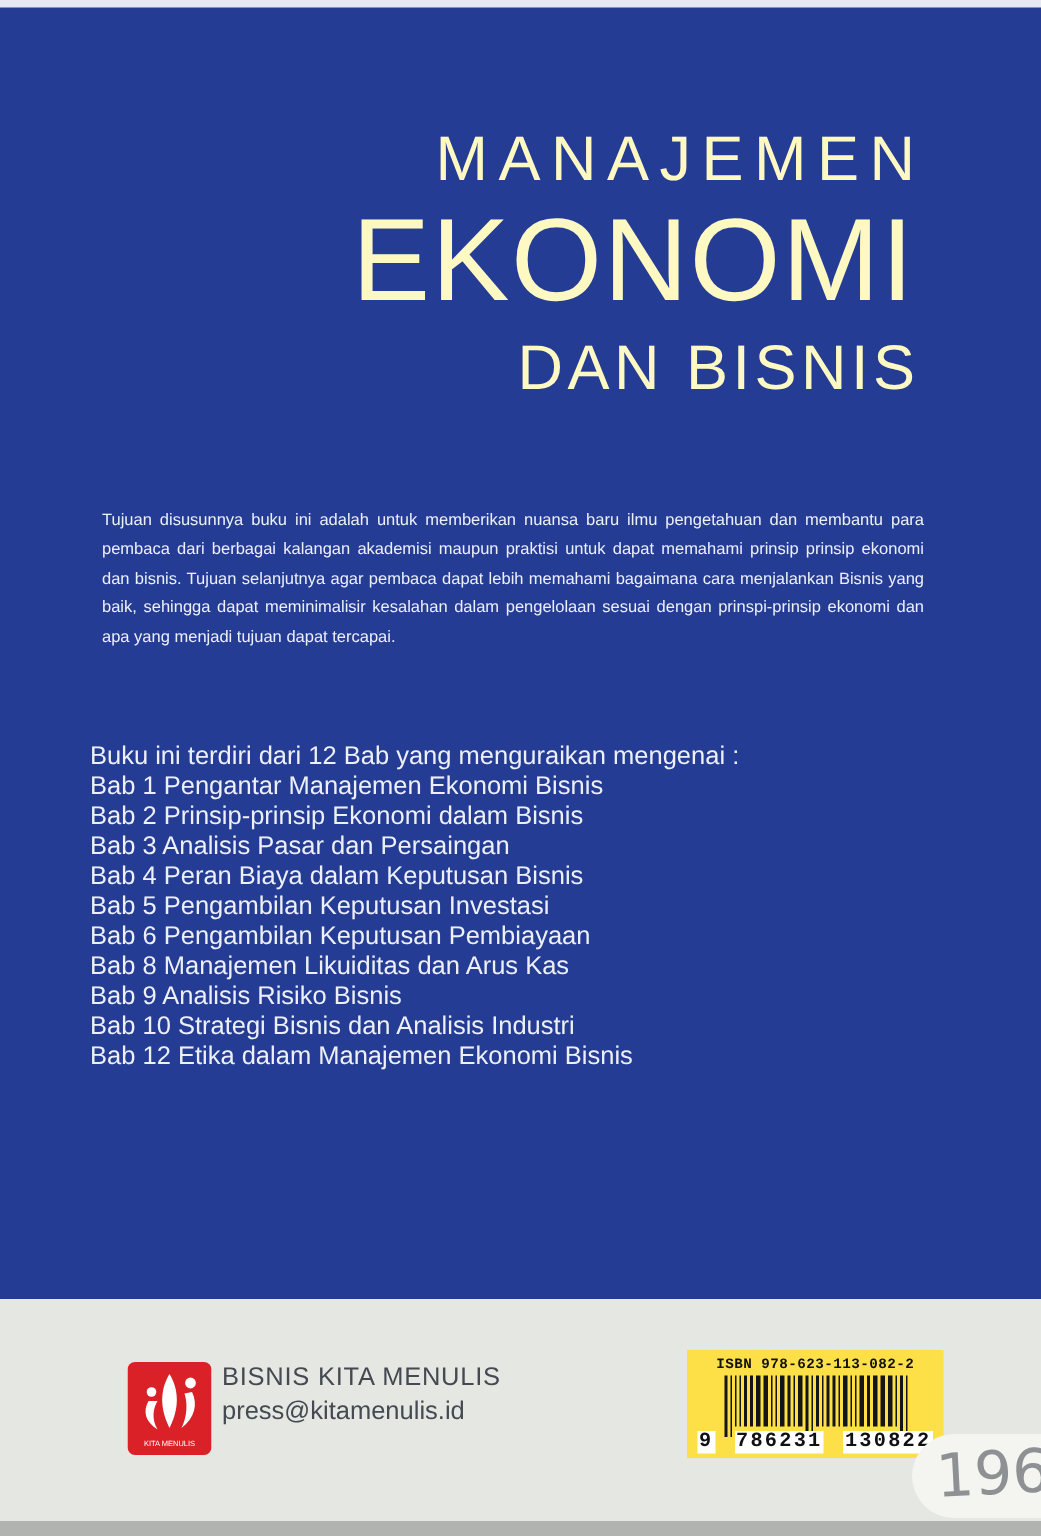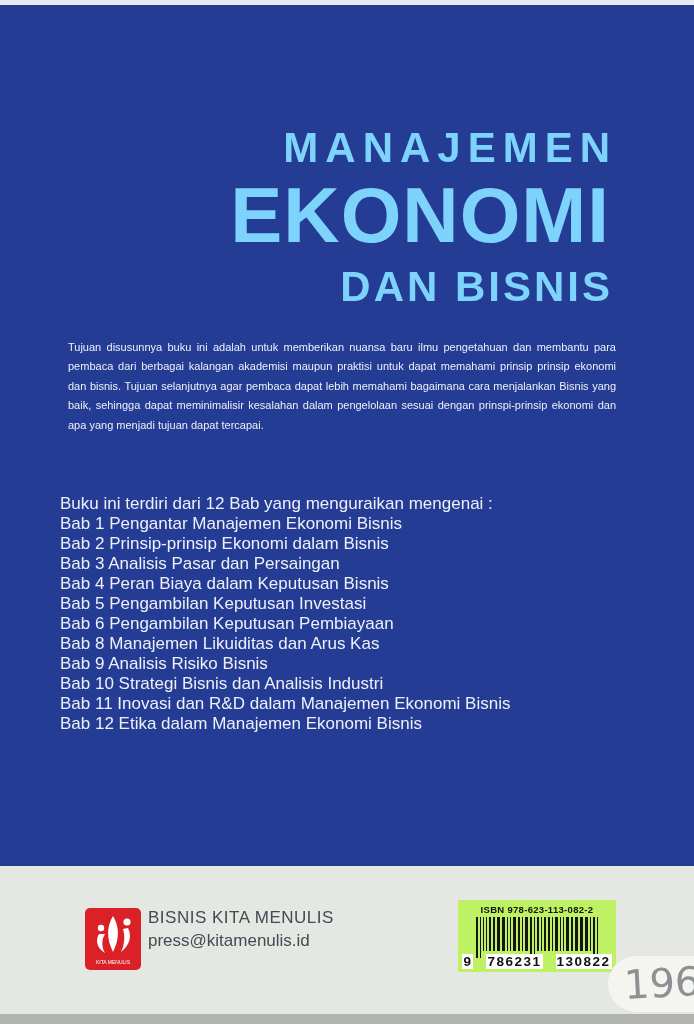--- a/index.html
+++ b/index.html
@@ -25,23 +25,22 @@
   .cover-blue {
     position: absolute; top: 5px; left: 0; right: 0;
     height: 861px;
     background: #253c95;
   }
 
   .title-block {
     position: absolute;
     top: 78px; left: 0; right: 84px;
     text-align: right;
-    color: #7dd3fc;
-    font-weight: bold;
-    margin-top: 42px;
+    color: #fef9c3;
+    font-weight: normal;
   }
   .title-line1 { font-size: 42px; line-height: 46px; letter-spacing: 7px; margin-right: -7px; }
   .title-line2 { font-size: 78px; line-height: 84px; letter-spacing: 1px; margin-top: 2px; }
   .title-line3 { font-size: 42px; line-height: 56px; letter-spacing: 3px; margin-right: -3px; margin-top: 2px; }
 
   .synopsis {
     position: absolute;
     top: 333px; left: 68px;
     width: 548px;
     font-size: 11px;
@@ -79,23 +78,24 @@
   .publisher-text {
     position: absolute; left: 148px; top: 40px;
     color: #454a52;
     font-size: 17px;
     line-height: 23px;
   }
   .publisher-name { letter-spacing: 0.5px; }
 
   .barcode-box {
     position: absolute; left: 458px; top: 34px;
-    width: 158px; height: 72px;
-    background: #bef264;
+    width: 171px; height: 72px;
+    background: #fde047;
     padding: 4px 8px 0 8px;
+    font-family: Liberation Mono, monospace;
   }
   .isbn-label {
     text-align: center;
     font-size: 9.5px;
     letter-spacing: 0.3px;
     color: #111;
     font-weight: bold;
     margin-bottom: 2px;
   }
   .bars {
@@ -155,21 +155,20 @@
       <div>
           <div class="chapter-line">Bab 1 Pengantar Manajemen Ekonomi Bisnis</div>
           <div class="chapter-line">Bab 2 Prinsip-prinsip Ekonomi dalam Bisnis</div>
           <div class="chapter-line">Bab 3 Analisis Pasar dan Persaingan</div>
           <div class="chapter-line">Bab 4 Peran Biaya dalam Keputusan Bisnis</div>
           <div class="chapter-line">Bab 5 Pengambilan Keputusan Investasi</div>
           <div class="chapter-line">Bab 6 Pengambilan Keputusan Pembiayaan</div>
           <div class="chapter-line">Bab 8 Manajemen Likuiditas dan Arus Kas</div>
           <div class="chapter-line">Bab 9 Analisis Risiko Bisnis</div>
           <div class="chapter-line">Bab 10 Strategi Bisnis dan Analisis Industri</div>
-          <div class="chapter-line">Bab 11 Inovasi dan R&amp;D dalam Manajemen Ekonomi Bisnis</div>
           <div class="chapter-line">Bab 12 Etika dalam Manajemen Ekonomi Bisnis</div>
         </div>
     </div>
 
   </div>
 
   <div class="footer">
 
     <svg class="publisher-logo" viewBox="0 0 56 62" xmlns="http://www.w3.org/2000/svg">
       <rect x="0" y="0" width="56" height="62" rx="5" fill="#da2128"></rect>

